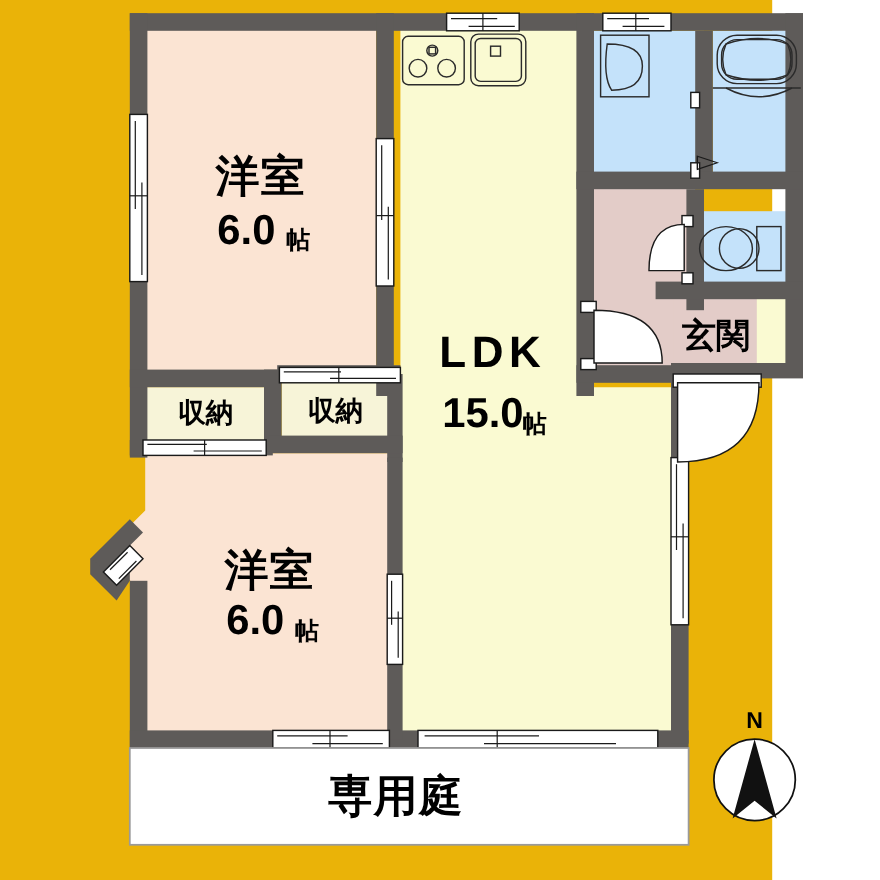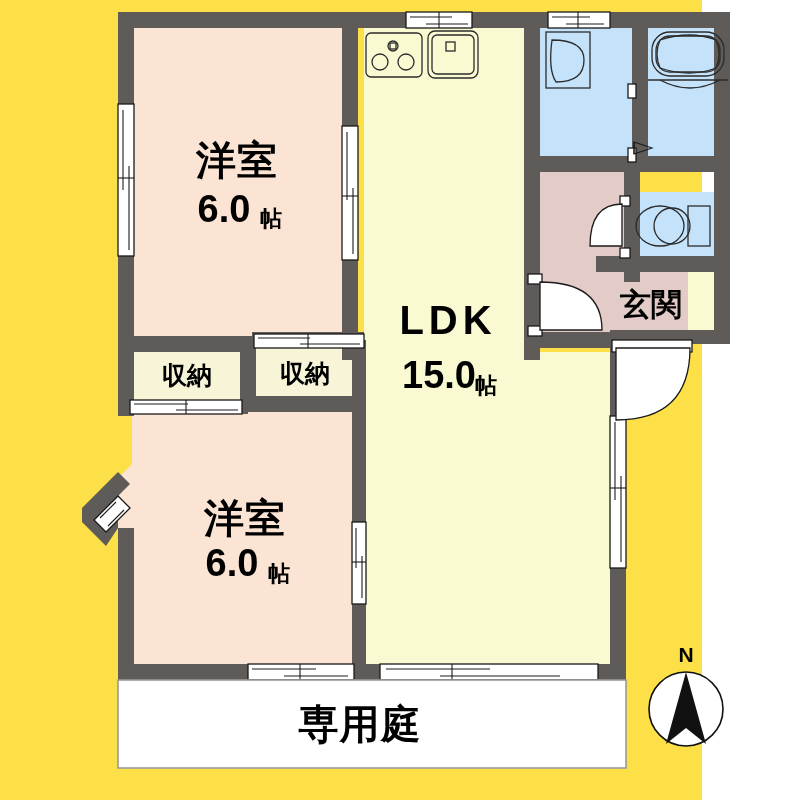--- a/index.html
+++ b/index.html
@@ -10,21 +10,21 @@
   body {
     width: 800px;
     height: 800px;
     font-family: "Liberation Sans", sans-serif;
     overflow: hidden;
   }
   #plan-root {
     position: relative;
     width: 702px;
     height: 800px;
-    background: #fde047;
+    background: #eab308;
   }
   svg#floorplan {
     display: block;
     width: 800px;
     height: 800px;
   }
   .room-label {
     font-family: "Liberation Sans", sans-serif;
     font-weight: bold;
     fill: #000000;

